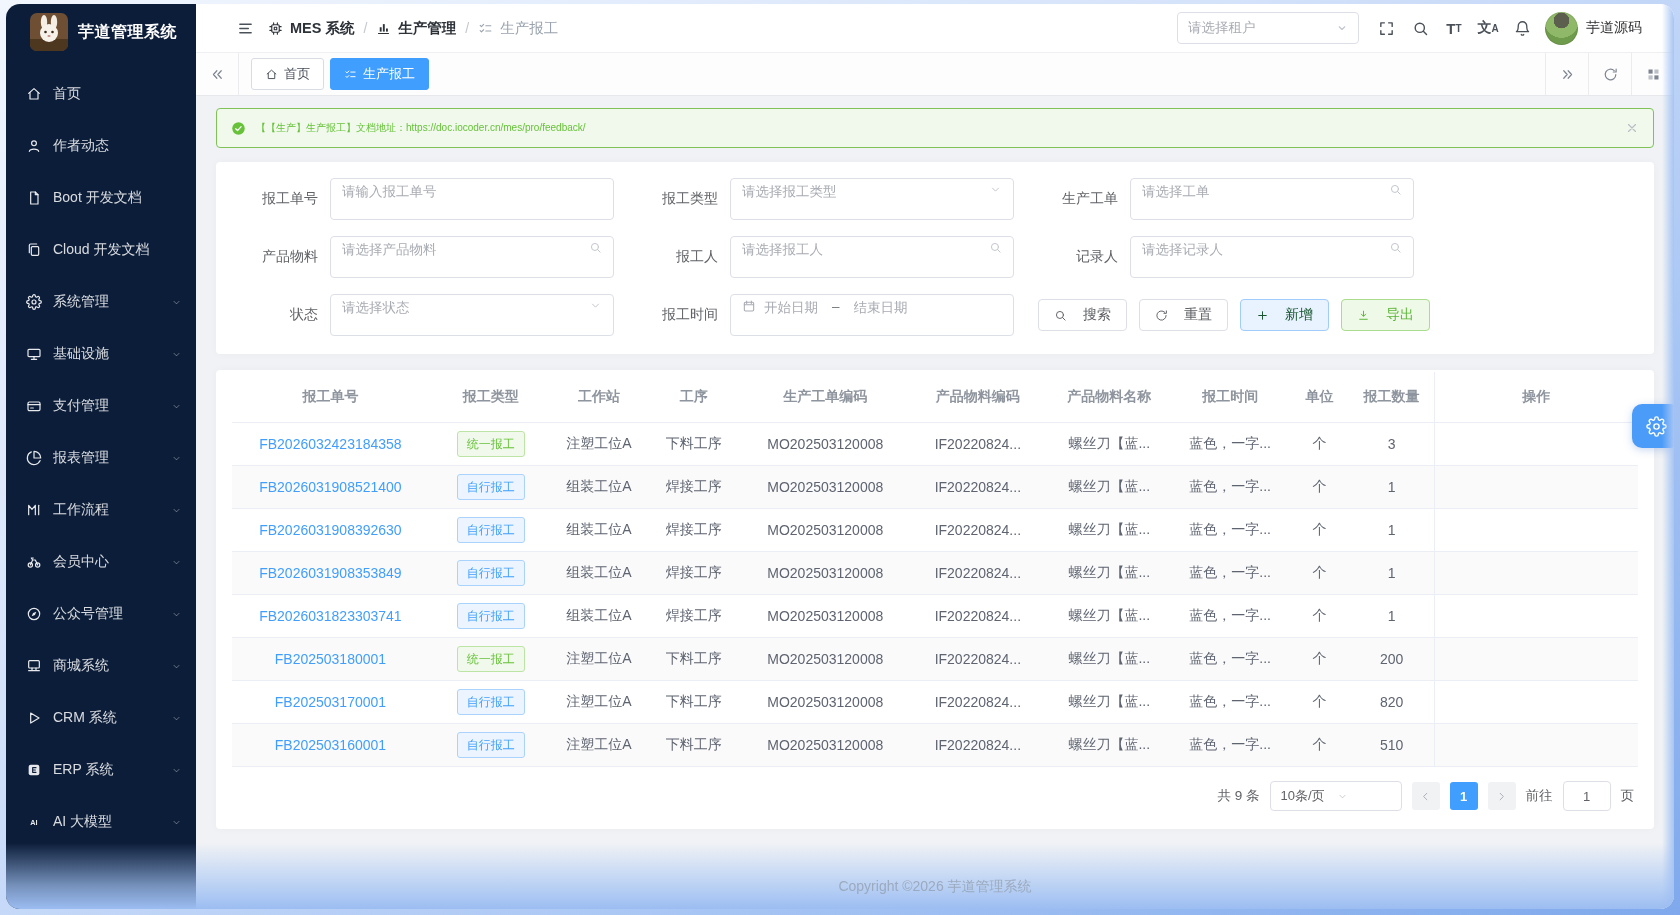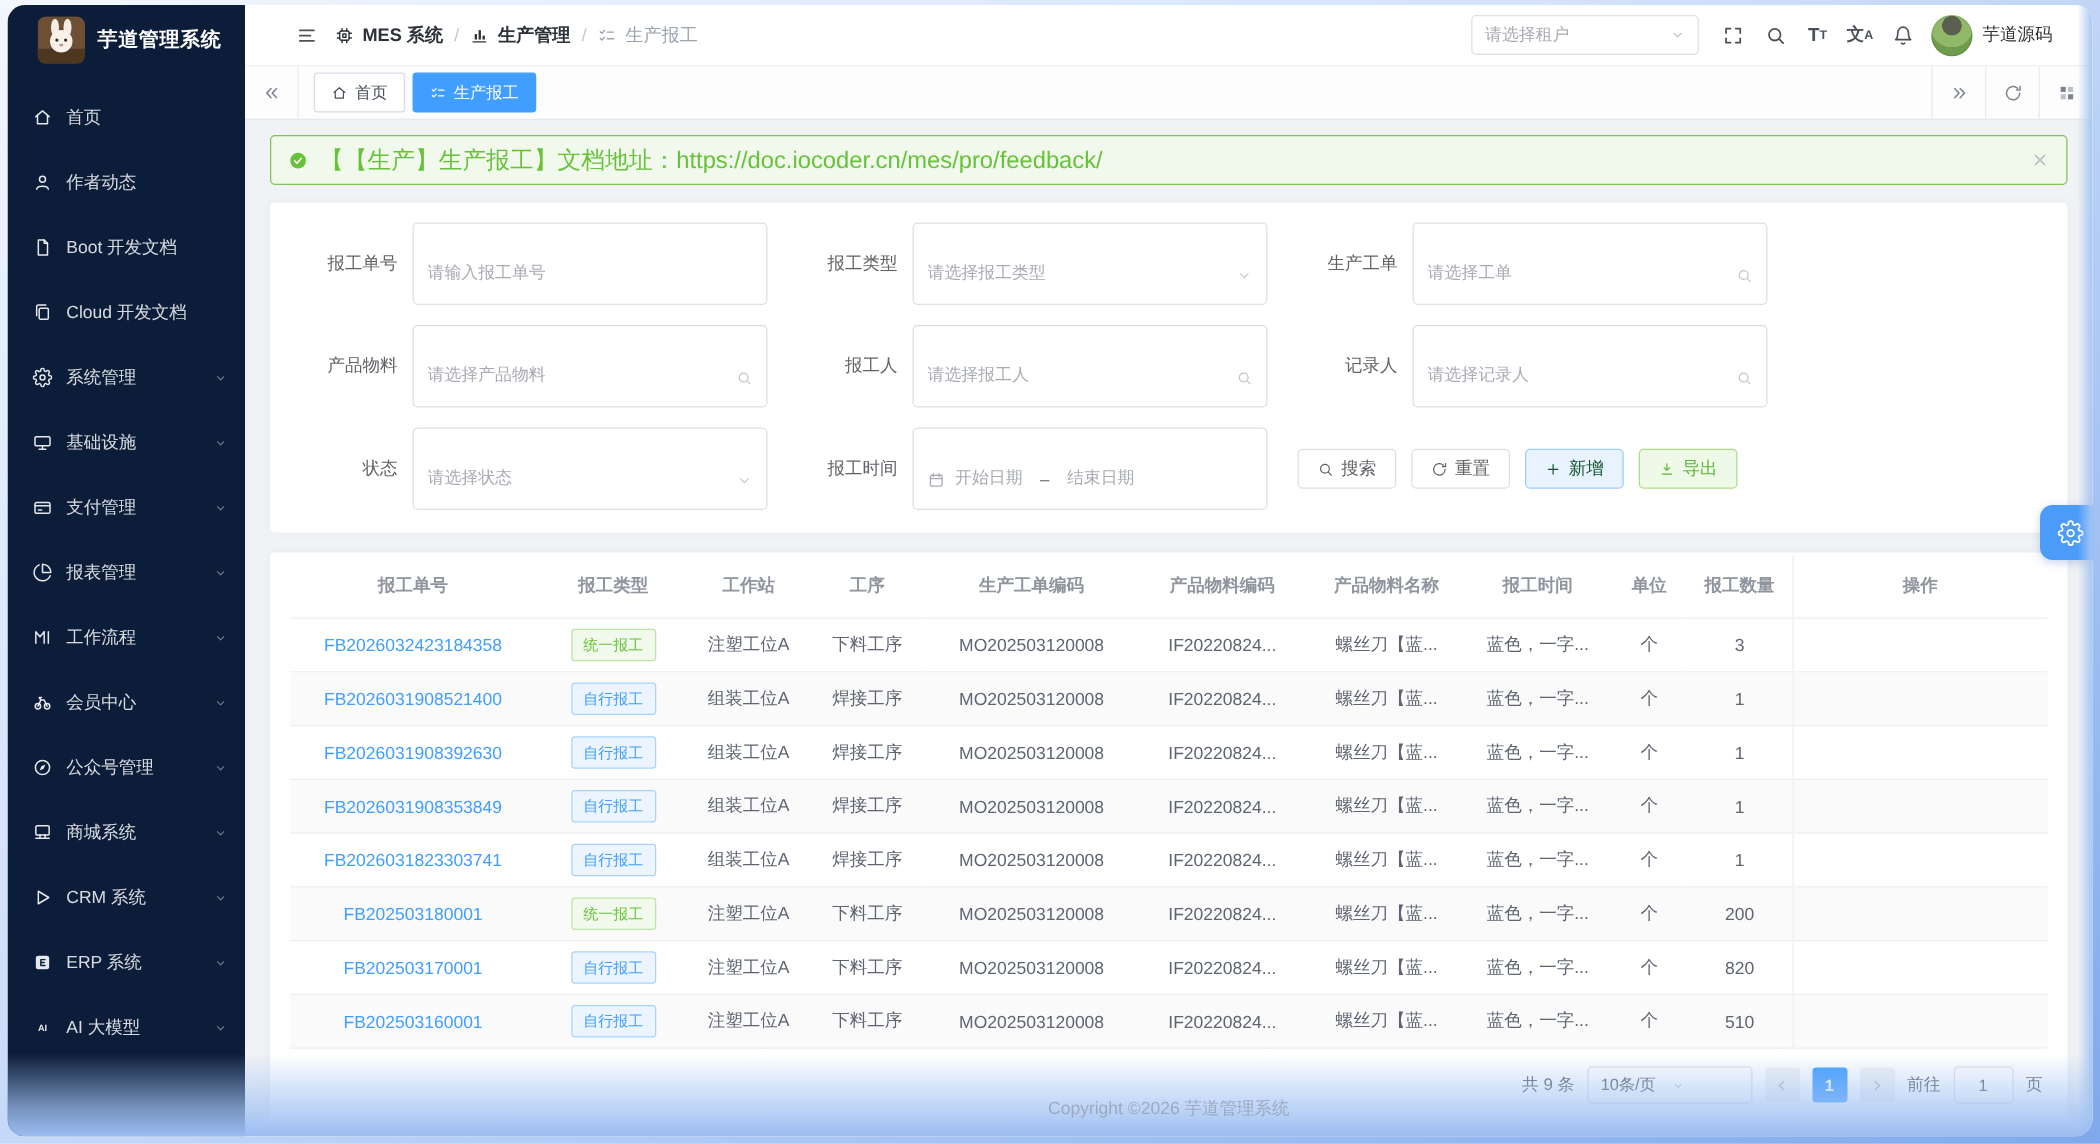--- a/index.html
+++ b/index.html
@@ -47,36 +47,36 @@
   .tb-cell.right{border-left:1px solid #ececee}
   .tabs{flex:1;display:flex;align-items:center;gap:6px;padding-left:12px;min-width:0}
   .tab{height:30px;padding:0 13px;border-radius:3px;font-size:13px;display:flex;align-items:center;gap:6px;cursor:pointer;white-space:nowrap}
   .tab .t-icon{font-size:13px}
   .tab.inactive{background:#fff;border:1px solid #d8dce3;color:#4a515c}
   .tab.active{background:#409eff;color:#fff;border:1px solid #409eff}
   
   .content{flex:1;padding:12px 20px 0;position:relative;min-height:0}
   .alert{height:38px;background:#f1f9ec;border:1px solid #7fc257;border-radius:4px;display:flex;align-items:center;padding:0 14px;gap:10px}
   .alert-icon{font-size:15px;flex:none}
-  .alert-text{color:#67c23a;font-size:19px;white-space:nowrap;overflow:hidden}
+  .alert-text{color:#67c23a;font-size:10px;white-space:nowrap;overflow:hidden}
   .alert-close{margin-left:auto;color:#b8bdc6;font-size:14px;cursor:pointer}
   .card{background:#fff;border-radius:4px;box-shadow:0 0 10px rgba(30,50,90,.03)}
   .form-card{margin-top:14px;padding:16px 18px 2px}
   .f-row{display:flex;align-items:center;margin-bottom:16px}
   .f-group{width:400px;flex:none;display:flex;align-items:center}
   .f-label{width:84px;flex:none;text-align:right;padding-right:12px;color:#606266;font-size:14px;white-space:nowrap}
-  .inp{width:260px;height:32px;border:1px solid #dcdfe6;border-radius:4px;background:#fff;display:flex;align-items:flex-end;padding:16px 11px;font-size:13.5px;cursor:text}
+  .inp{width:260px;height:32px;border:1px solid #dcdfe6;border-radius:4px;background:#fff;display:flex;align-items:flex-start;padding:4px 11px;font-size:13.5px;cursor:text}
   .inp .ph{color:#a8abb2;flex:1;white-space:nowrap;overflow:hidden}
   .inp .inp-ico{color:#c0c4cc;font-size:13px;flex:none}
   .inp.range .ph{flex:none}
   .inp.range .cal{margin-right:8px;color:#a8abb2;font-size:14px}
   .inp.range .sep{margin:0 14px;color:#6a6f76}
   .inp.range .ph.end{flex:1}
   .f-actions{display:flex;align-items:center;gap:12px;margin-left:4px}
-  .btn{height:32px;padding:12px 15px;border-radius:4px;font-size:14px;display:flex;align-items:center;gap:6px;cursor:pointer;white-space:nowrap;font-family:Liberation Sans, sans-serif}
+  .btn{height:32px;padding:12px 15px;border-radius:4px;font-size:14px;display:flex;align-items:center;gap:16px;cursor:pointer;white-space:nowrap;font-family:Liberation Sans, sans-serif}
   .btn .b-ico{font-size:13px}
   .btn.default{background:#fff;border:1px solid #dcdfe6;color:#606266}
   .btn.primary{background:#e9f3ff;border:1px solid #9fccfb;color:#14532d}
   .btn.success{background:#eff9e8;border:1px solid #a9dc8d;color:#5cb637}
   
   .table-card{margin-top:16px;padding:2px 16px 10px}
   table.dt{width:100%;border-collapse:collapse;table-layout:fixed;font-size:14px}
   .dt th{height:48px;color:#8f959e;font-weight:700;text-align:center;border-bottom:1px solid #ebeef5;white-space:nowrap;overflow:hidden;text-overflow:ellipsis}
   .dt td{height:42px;text-align:center;color:#5e6470;border-bottom:1px solid #ebeef5;white-space:nowrap;overflow:hidden;text-overflow:ellipsis;padding:0 4px}
   .dt tbody tr:nth-child(even){background:#fafafa}

